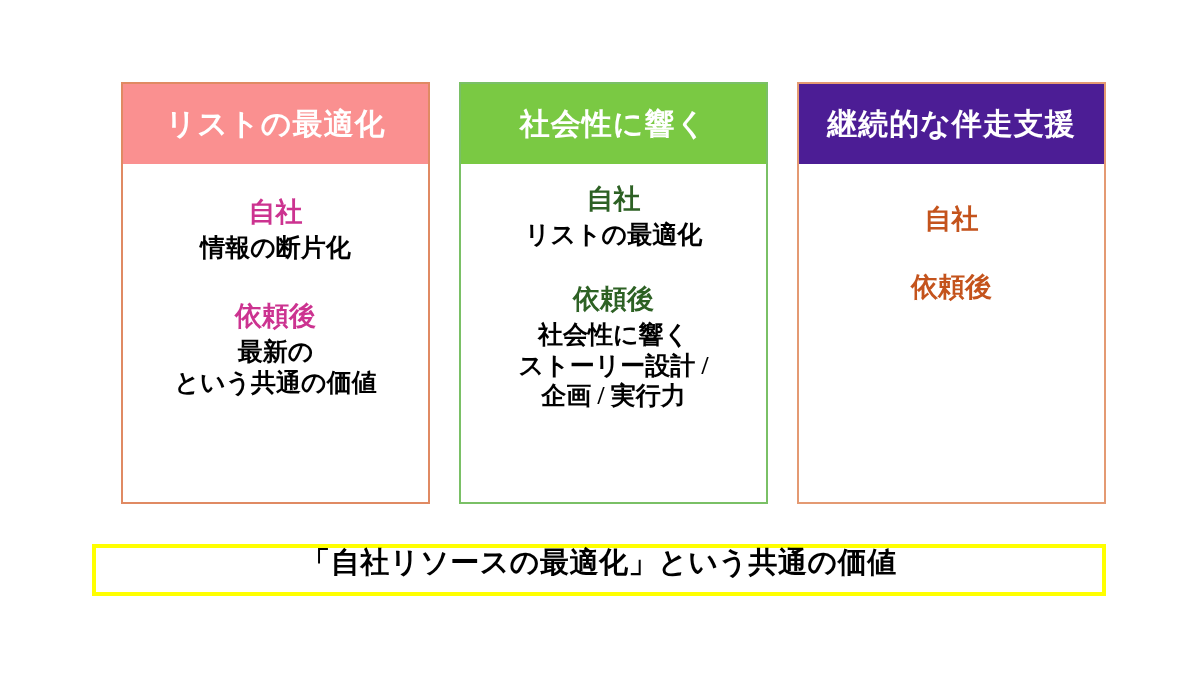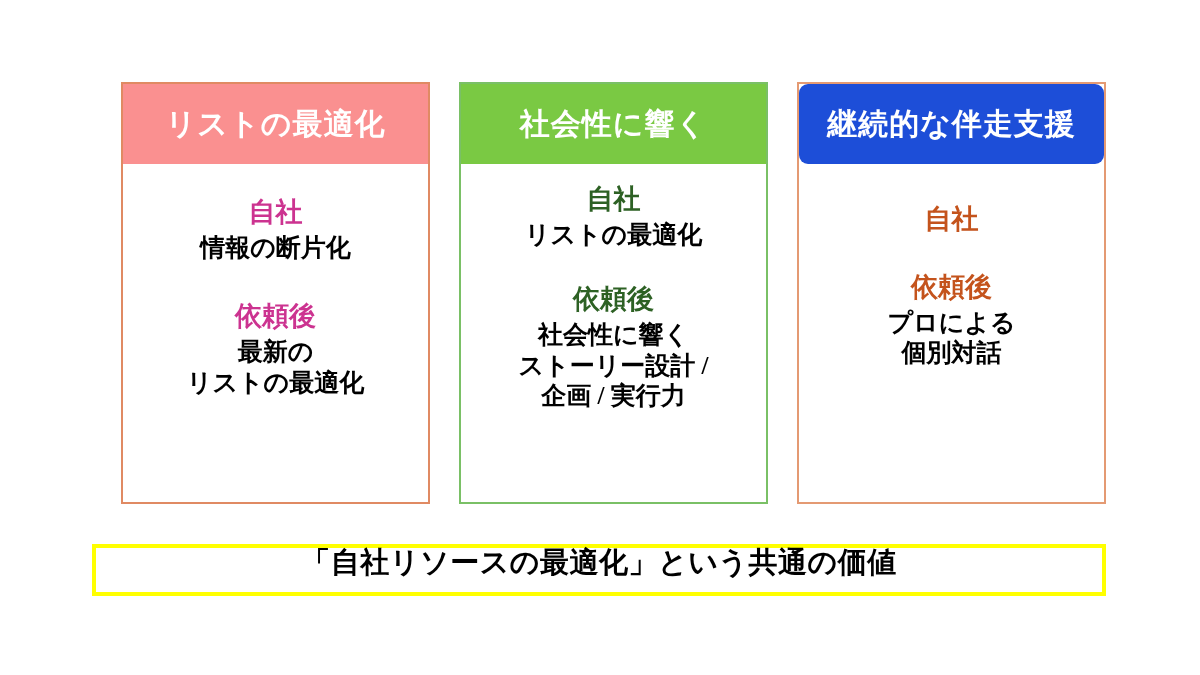--- a/index.html
+++ b/index.html
@@ -130,21 +130,21 @@
     <div class="card pink" style="border-color: rgb(224, 138, 99);">
       <div class="card-header" style="background: rgb(250, 144, 144);">リストの最適化</div>
       <div class="card-body">
         <div class="block first">
           <p class="block-label" style="color: rgb(204, 51, 144);">自社</p>
           <p class="block-text">情報の断片化</p>
         </div>
         <div class="block second">
           <p class="block-label" style="color: rgb(204, 51, 144);">依頼後</p>
           <p class="block-text">最新の
-リストの最適化</p>
+という共通の価値</p>
         </div>
       </div>
     </div>
 
     <div class="card green" style="border-color: rgb(122, 192, 102);">
       <div class="card-header" style="background: rgb(122, 201, 67);">社会性に響く</div>
       <div class="card-body">
         <div class="block first">
           <p class="block-label" style="color: rgb(45, 97, 36);">自社</p>
           <p class="block-text">リストの最適化</p>
@@ -152,29 +152,27 @@
         <div class="block second">
           <p class="block-label" style="color: rgb(45, 97, 36);">依頼後</p>
           <p class="block-text">社会性に響く
 ストーリー設計 /
 企画 / 実行力</p>
         </div>
       </div>
     </div>
 
     <div class="card orange" style="border-color: rgb(228, 154, 115);">
-      <div class="card-header" style="background: #1d4ed8; border-radius: 9px;">継続的な伴走支援</div>
+      <div class="card-header" style="background: #4c1d95;">継続的な伴走支援</div>
       <div class="card-body">
         <div class="block first">
           <p class="block-label" style="color: rgb(196, 83, 28);">自社</p>
         </div>
         <div class="block second">
           <p class="block-label" style="color: rgb(196, 83, 28);">依頼後</p>
-          <p class="block-text">プロによる
-個別対話</p>
         </div>
       </div>
     </div>
 
   </div>
 
   <div class="banner" style="border: 4px solid rgb(255, 255, 0);">
     <span class="banner-text" style="color: rgb(0, 0, 0);">「自社リソースの最適化」という共通の価値</span>
   </div>
 

